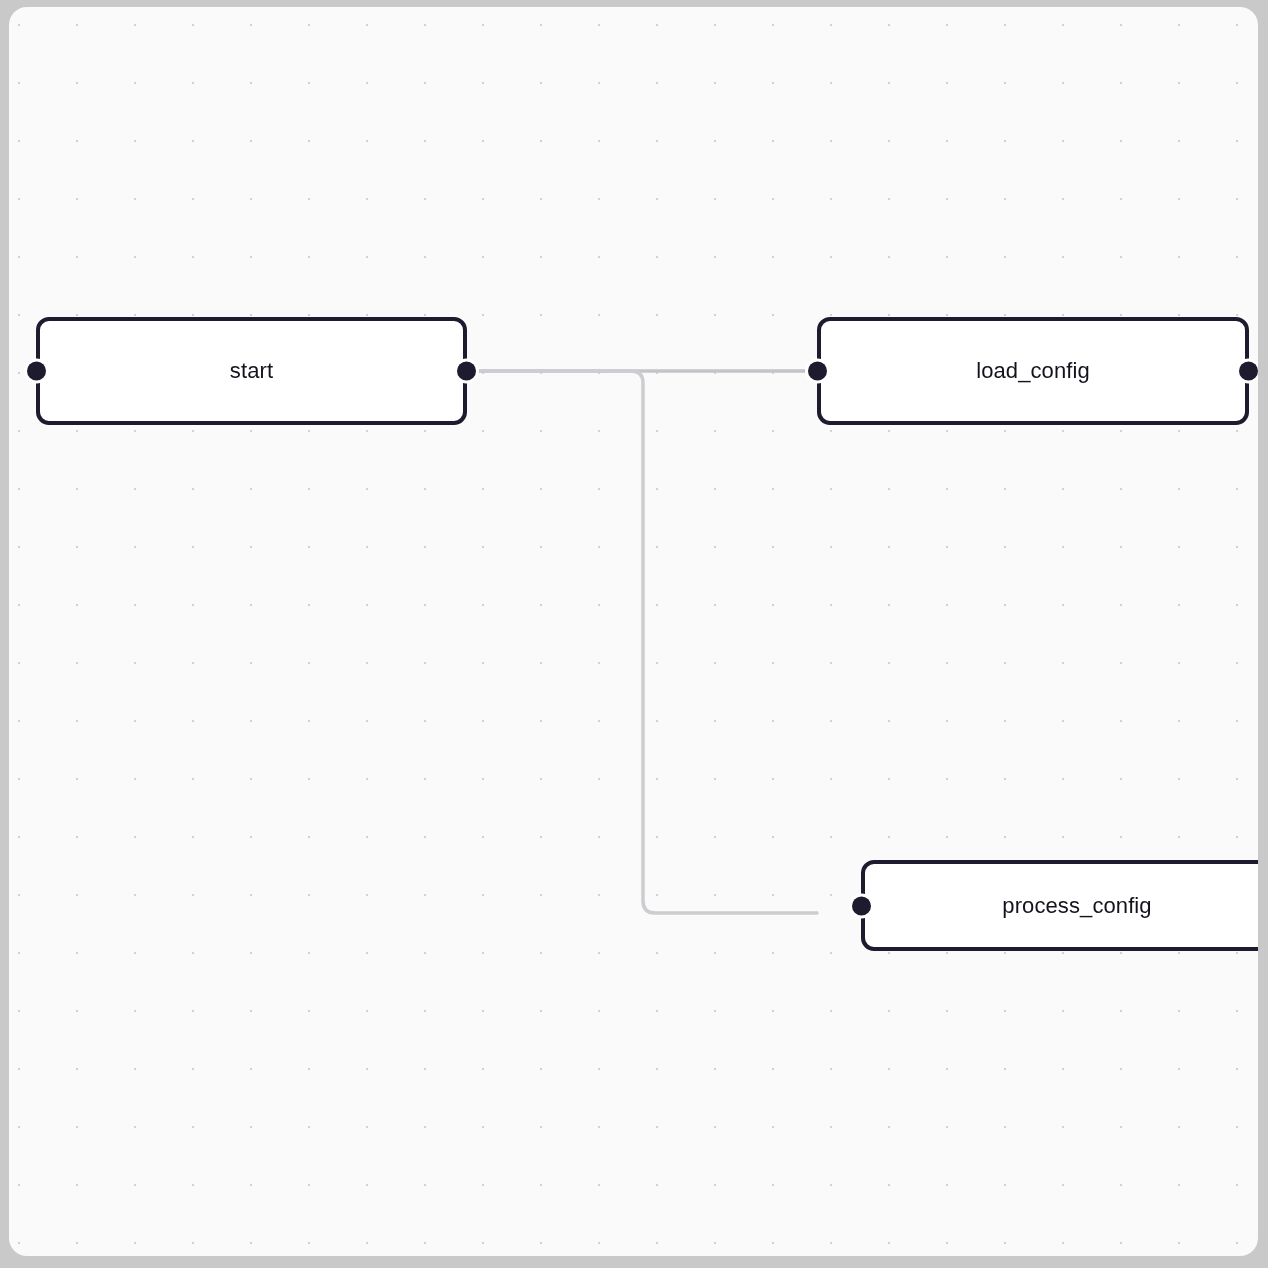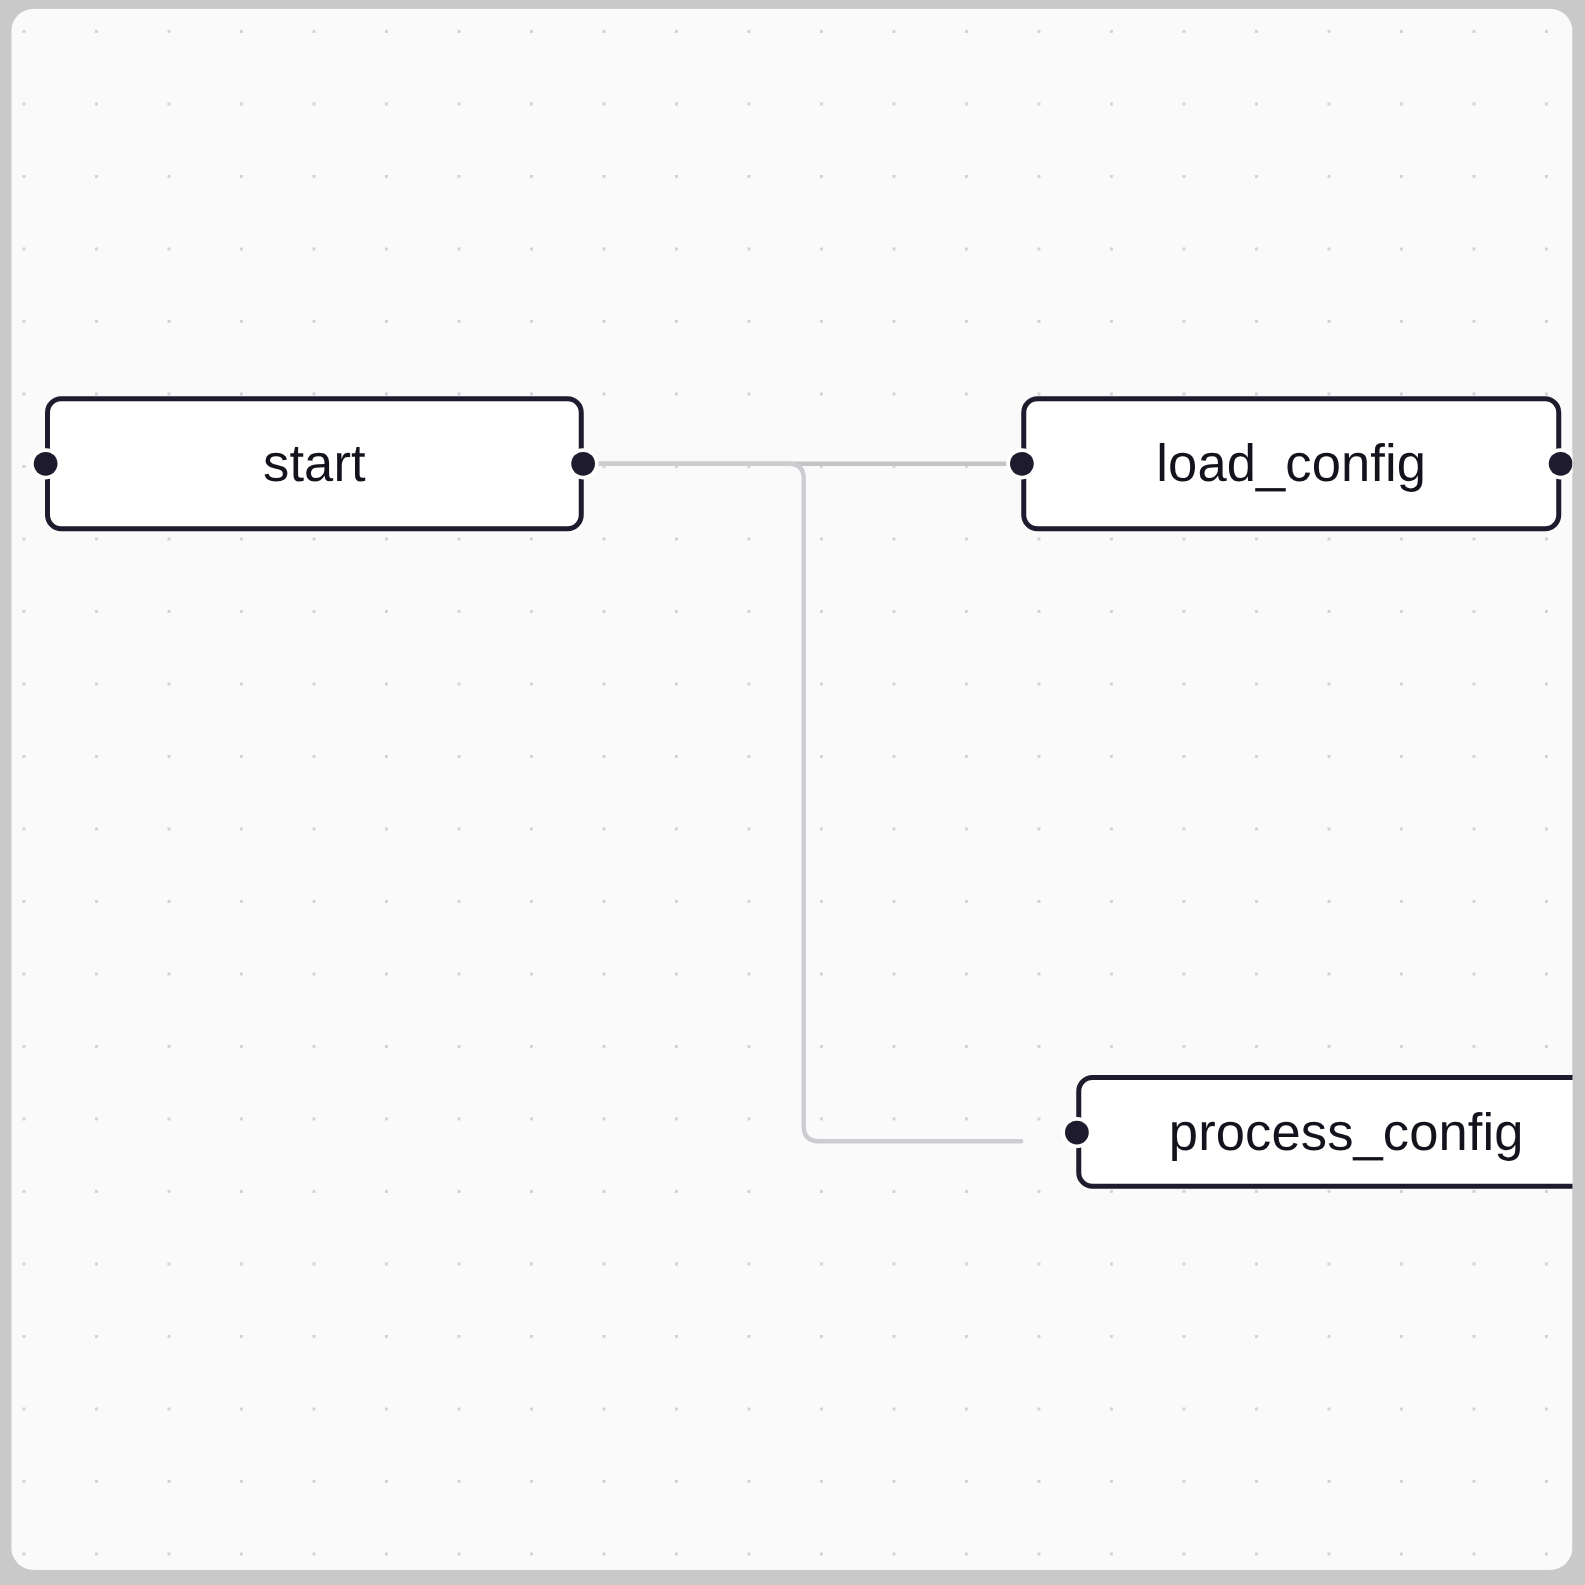--- a/index.html
+++ b/index.html
@@ -50,21 +50,21 @@
     box-sizing: border-box;
     background: #ffffff;
     border: 4px solid #1e1b2e;
     border-radius: 13px;
     display: flex;
     align-items: center;
     justify-content: center;
   }
 
   .node-label {
-    font-size: 42px;
+    font-size: 22px;
     font-weight: 400;
     color: #14121c;
     letter-spacing: 0.1px;
     white-space: nowrap;
     font-family: "Liberation Sans", sans-serif;
   }
 
   .port {
     position: absolute;
     width: 19px;

